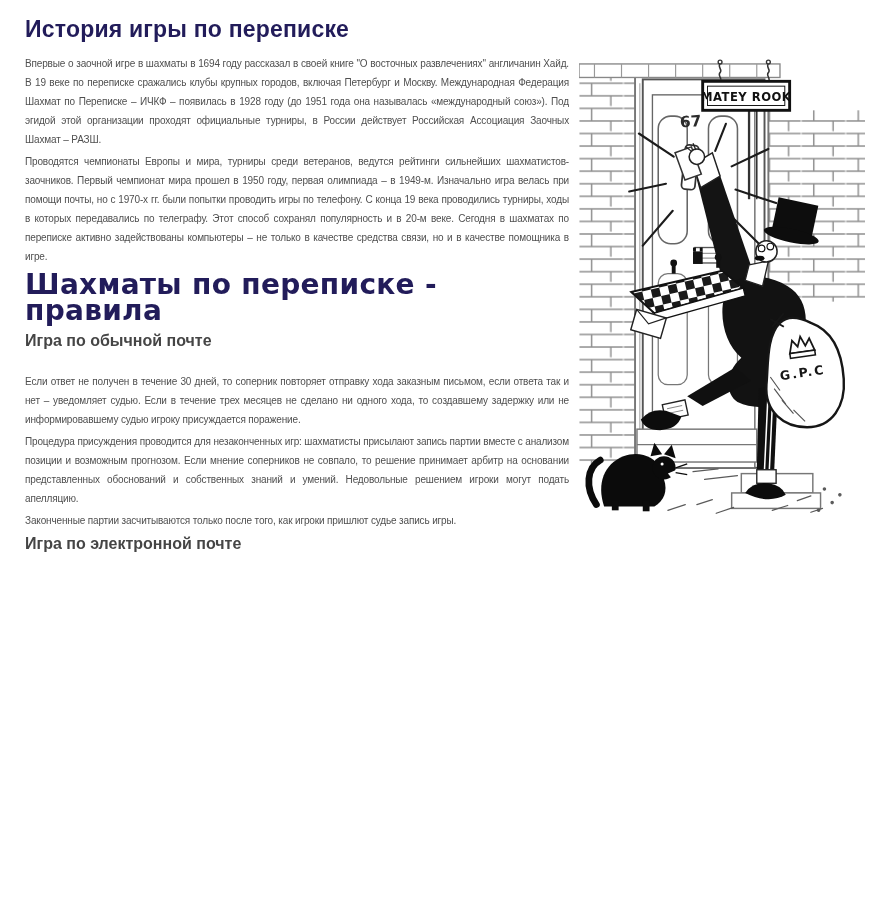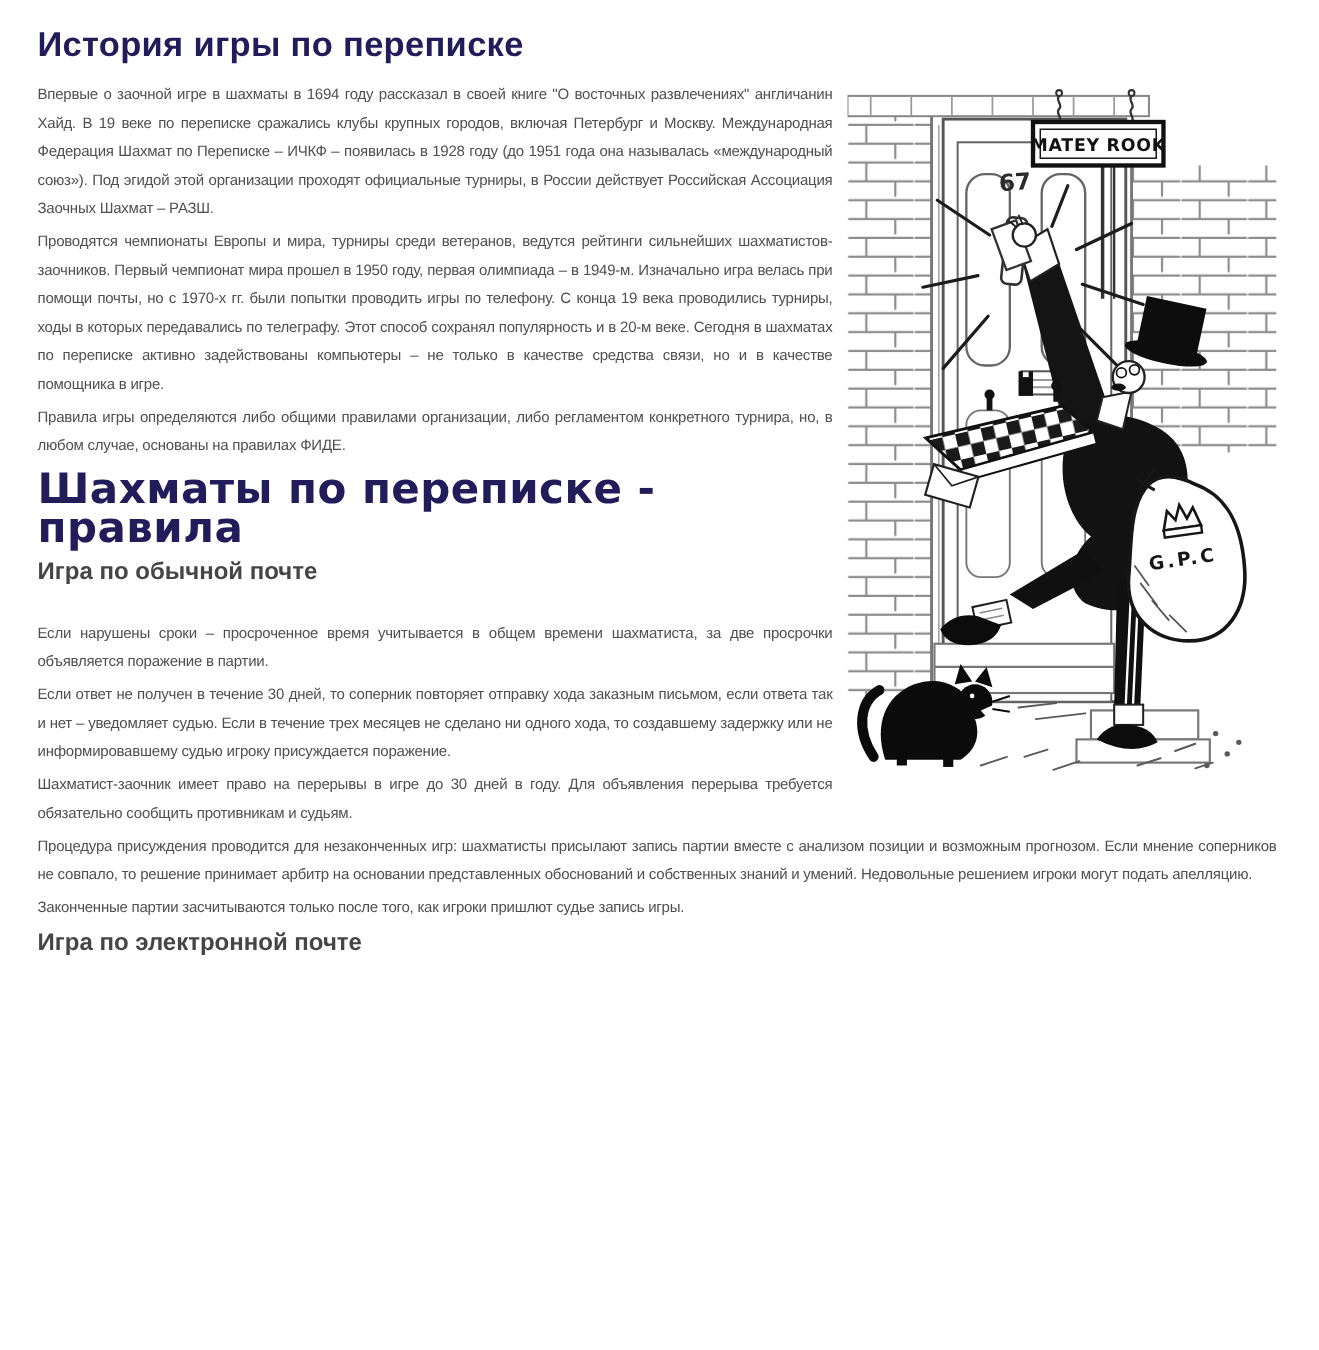--- a/index.html
+++ b/index.html
@@ -1,20 +1,20 @@
 <!DOCTYPE html>
 <html><head>
 <meta charset="utf-8">
 <style>
   html,body{margin:0;padding:0;background:#fff;}
   .page{
     position:relative;
     width:879px;height:900px;
     box-sizing:border-box;
-    padding:16px 28px 0 25px;
+    padding:16px 14px 0 25px;
     overflow:hidden;
     background:#fff;
     font-family:"Liberation Sans",sans-serif;
   }
   h1.doc-title{
     margin:0 0 12px 0;
     font-size:23px;
     line-height:26px;
     font-weight:bold;
     color:#221c5a;
@@ -201,26 +201,23 @@
           <rect x="0" y="16" width="26" height="5" fill="#fff" stroke="#161616" stroke-width="1.6"></rect>
         </g>
         <text x="232" y="332" transform="rotate(-8 232 332)" font-size="13" font-weight="bold" letter-spacing="2" fill="#161616" text-anchor="middle" font-family="DejaVu Sans, sans-serif">G.P.C</text>
         <path d="M202,344 l12,16 M198,332 l10,14 M210,356 l12,14 M222,366 l12,12" stroke="#555" stroke-width="1.2"></path>
       </g>
     </svg>
   </figure>
 
   <p class="body">Впервые о заочной игре в шахматы в 1694 году рассказал в своей книге "О восточных развлечениях" англичанин Хайд. В 19 веке по переписке сражались клубы крупных городов, включая Петербург и Москву. Международная Федерация Шахмат по Переписке – ИЧКФ – появилась в 1928 году (до 1951 года она называлась «международный союз»). Под эгидой этой организации проходят официальные турниры, в России действует Российская Ассоциация Заочных Шахмат – РАЗШ.</p>
   <p class="body">Проводятся чемпионаты Европы и мира, турниры среди ветеранов, ведутся рейтинги сильнейших шахматистов-заочников. Первый чемпионат мира прошел в 1950 году, первая олимпиада – в 1949-м. Изначально игра велась при помощи почты, но с 1970-х гг. были попытки проводить игры по телефону. С конца 19 века проводились турниры, ходы в которых передавались по телеграфу. Этот способ сохранял популярность и в 20-м веке. Сегодня в шахматах по переписке активно задействованы компьютеры – не только в качестве средства связи, но и в качестве помощника в игре.</p>
-  <p class="body">Правила игры определяются либо общими правилами организации, либо регламентом конкретного турнира, но, в любом случае, основаны на правилах ФИДЕ.</p>
 
   <h2 class="doc-title2">Шахматы по переписке - правила</h2>
   <h3 class="sub">Игра по обычной почте</h3>
 
-  <p class="body">Если нарушены сроки – просроченное время учитывается в общем времени шахматиста, за две просрочки объявляется поражение в партии.</p>
   <p class="body">Если ответ не получен в течение 30 дней, то соперник повторяет отправку хода заказным письмом, если ответа так и нет – уведомляет судью. Если в течение трех месяцев не сделано ни одного хода, то создавшему задержку или не информировавшему судью игроку присуждается поражение.</p>
-  <p class="body">Шахматист-заочник имеет право на перерывы в игре до 30 дней в году. Для объявления перерыва требуется обязательно сообщить противникам и судьям.</p>
   <p class="body">Процедура присуждения проводится для незаконченных игр: шахматисты присылают запись партии вместе с анализом позиции и возможным прогнозом. Если мнение соперников не совпало, то решение принимает арбитр на основании представленных обоснований и собственных знаний и умений. Недовольные решением игроки могут подать апелляцию.</p>
   <p class="body">Законченные партии засчитываются только после того, как игроки пришлют судье запись игры.</p>
 
   <h3 class="sub partial">Игра по электронной почте</h3>
 
 </div>
 
 </body></html>

